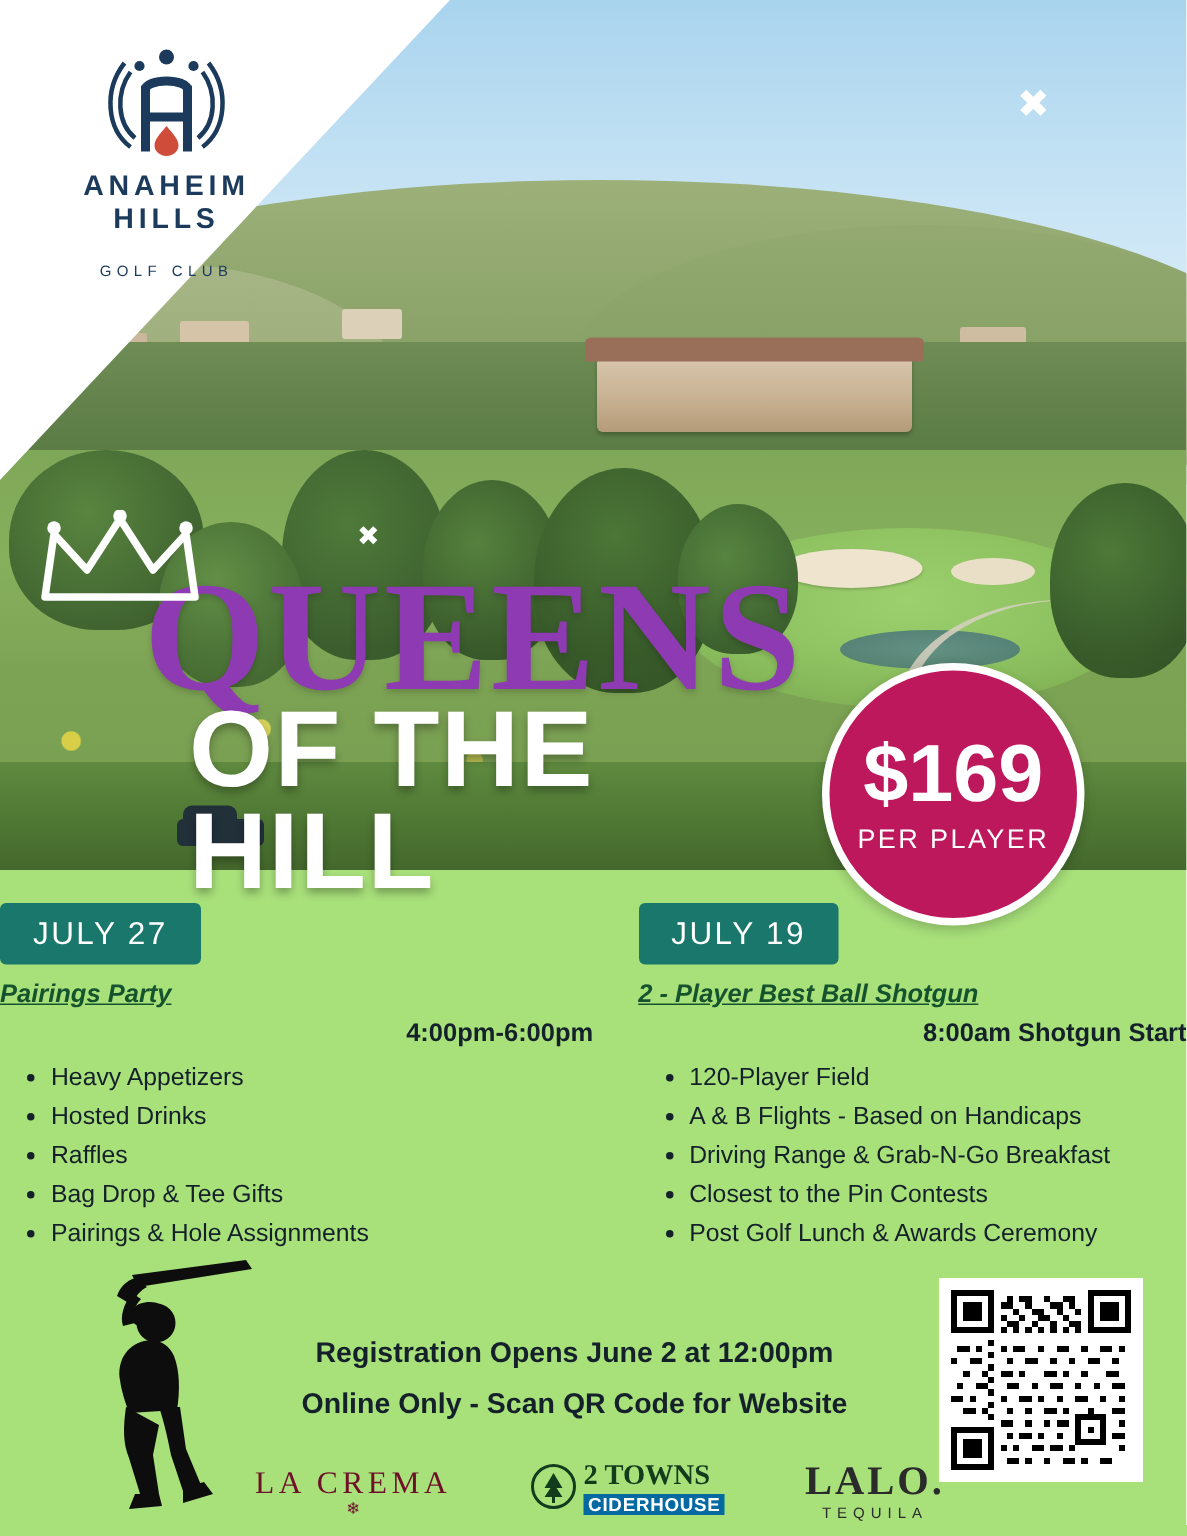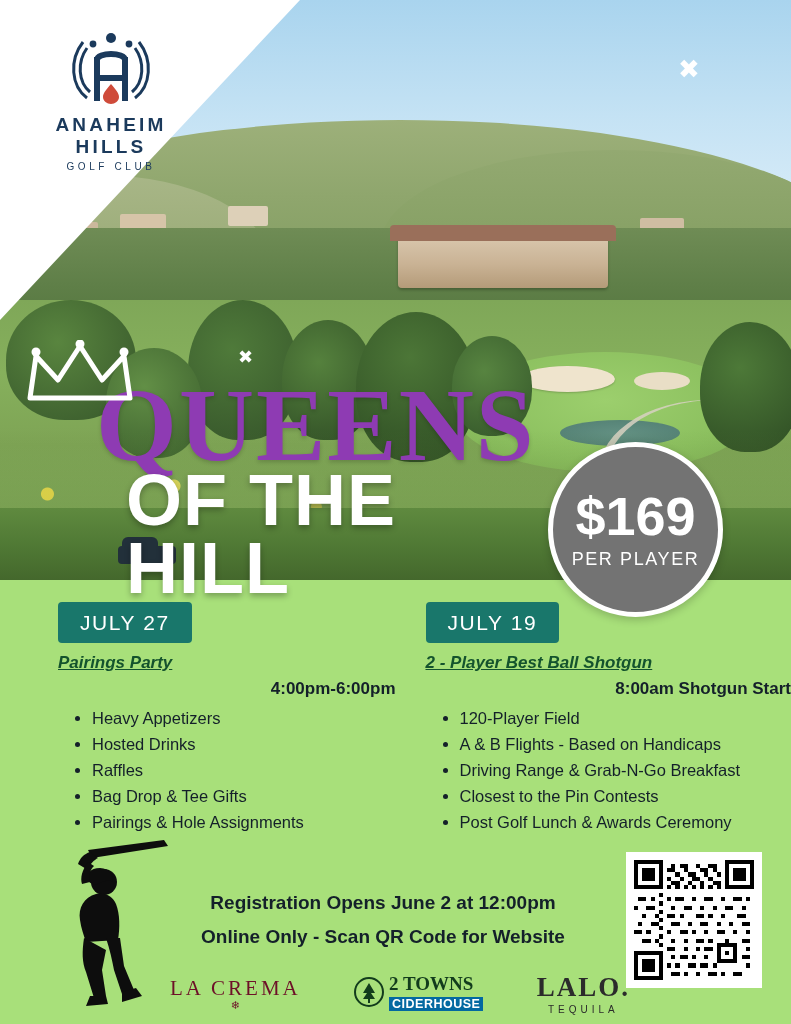--- a/index.html
+++ b/index.html
@@ -166,21 +166,21 @@
     width: 178px;
     text-align: center;
     color: #1b3a5c;
   }
   .logo svg { display:block; margin: 0 auto; }
   .logo-name {
     font-size: 19px; letter-spacing: 3.2px; font-weight: 700;
     color: #1b3a5c; margin-top: 2px;
   }
   .logo-sub {
-    font-size: 10px; letter-spacing: 3.6px; color:#1b3a5c; margin-top: 3px;
+    font-size: 10px; letter-spacing: 3.6px; color:#1b3a5c; margin-top: 18px;
   }
 
   
   .sparkle { position:absolute; color:#fff; font-size: 22px; line-height: 1; }
   .sp1 { top: 56px; left: 678px; font-size: 26px; }
   .sp2 { top: 348px; left: 238px; font-size: 18px; }
 
   
   .title-block {
     position: absolute;
@@ -213,21 +213,21 @@
     margin-top: -6px;
     text-shadow: 0 3px 6px rgba(0,0,0,.3);
   }
 
   
   .price-badge {
     position: absolute;
     top: 442px; left: 548px;
     width: 175px; height: 175px;
     border-radius: 50%;
-    background: #737373;
+    background: #be185d;
     border: 5px solid #ffffff;
     color: #fff;
     display: flex;
     flex-direction: column;
     align-items: center;
     justify-content: center;
     z-index: 6;
     box-shadow: 0 3px 8px rgba(0,0,0,.2);
   }
   .price-amount { font-size: 54px; font-weight: 700; line-height: 1; }
@@ -240,21 +240,21 @@
     width: 791px;
     height: 444px;
     background: #a8e07a;
   }
 
   .columns {
     position: absolute;
     top: 22px; left: 0; width: 100%;
     display: flex;
   }
-  .col { width: 50%; padding-left: 58px; }
+  .col { width: 50%; }
   .col.right { padding-left: 30px; }
 
   .date-chip {
     display: inline-block;
     background: #19776b;
     color: #ffffff;
     font-size: 21px;
     letter-spacing: 1.6px;
     padding: 9px 22px 8px 22px;
     border-radius: 4px;

